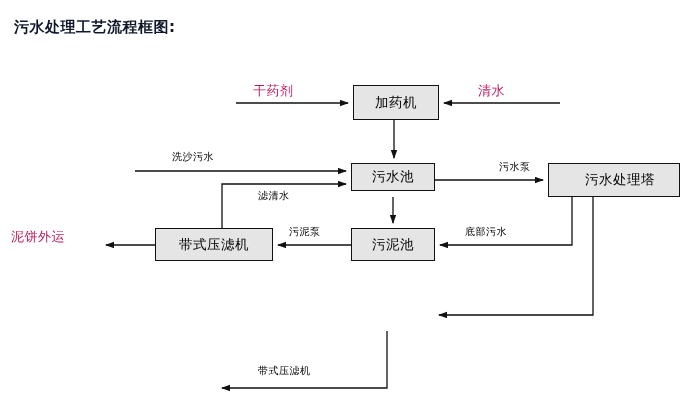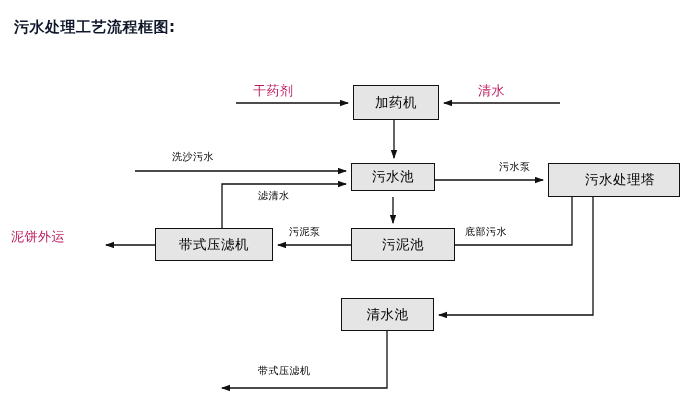--- a/index.html
+++ b/index.html
@@ -103,27 +103,24 @@
   </div>
 
   <div class="node" style="left:548px;top:163px;width:132px;height:34px;padding-left:12px;">
     <span>污水处理塔</span>
   </div>
 
   <div class="node" style="left:155px;top:228px;width:118px;height:33px;text-align:right;">
     <span>带式压滤机</span>
   </div>
 
-  <div class="node" style="left:351px;top:228px;width:104px;height:33px;">
+  <div class="node" style="left:351px;top:228px;width:84px;height:33px;">
     <span>污泥池</span>
   </div>
 
-  <div class="node" style="left:341px;top:298px;width:93px;height:33px;">
-    <span>清水池</span>
-  </div>
 
   <div class="term-label" style="left:253px;top:82px;">干药剂</div>
 
   <div class="term-label" style="left:478px;top:82px;">清水</div>
 
   <div class="edge-label" style="left:172px;top:150px;">洗沙污水</div>
 
   <div class="edge-label" style="left:459px;top:160px;margin-left:40px;">污水泵</div>
 
   <div class="edge-label" style="left:258px;top:189px;">滤清水</div>

